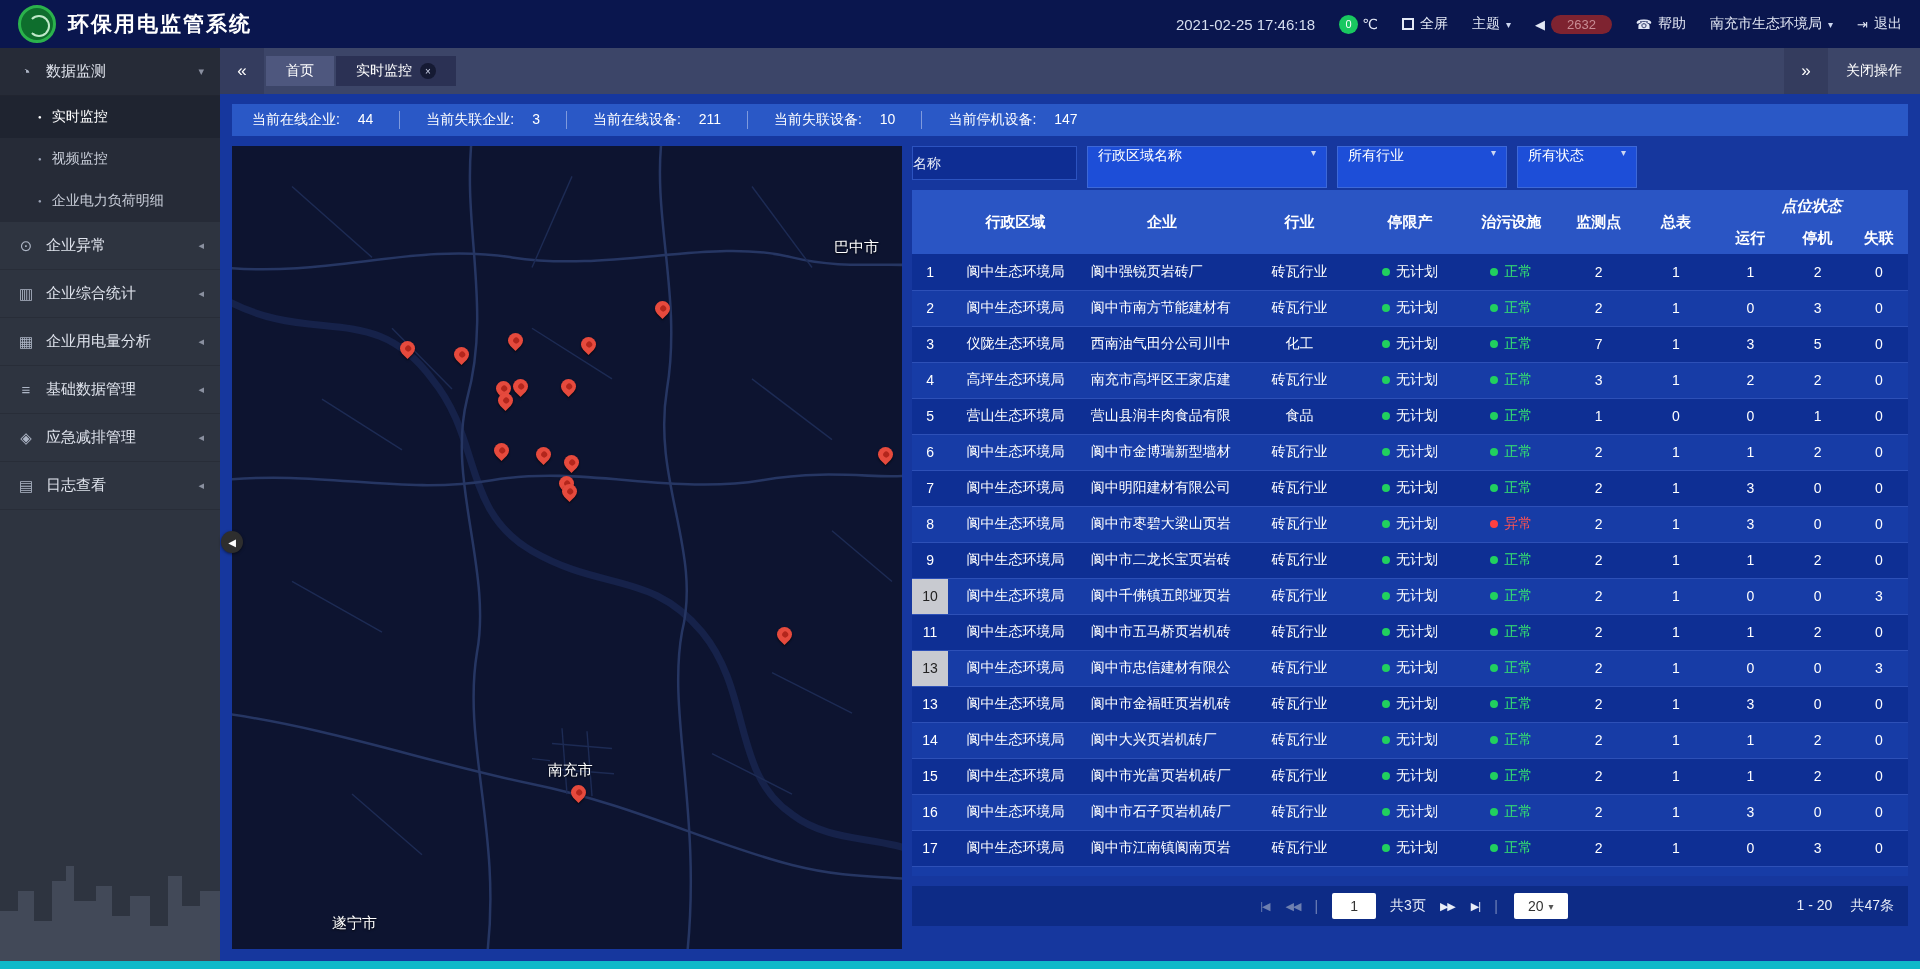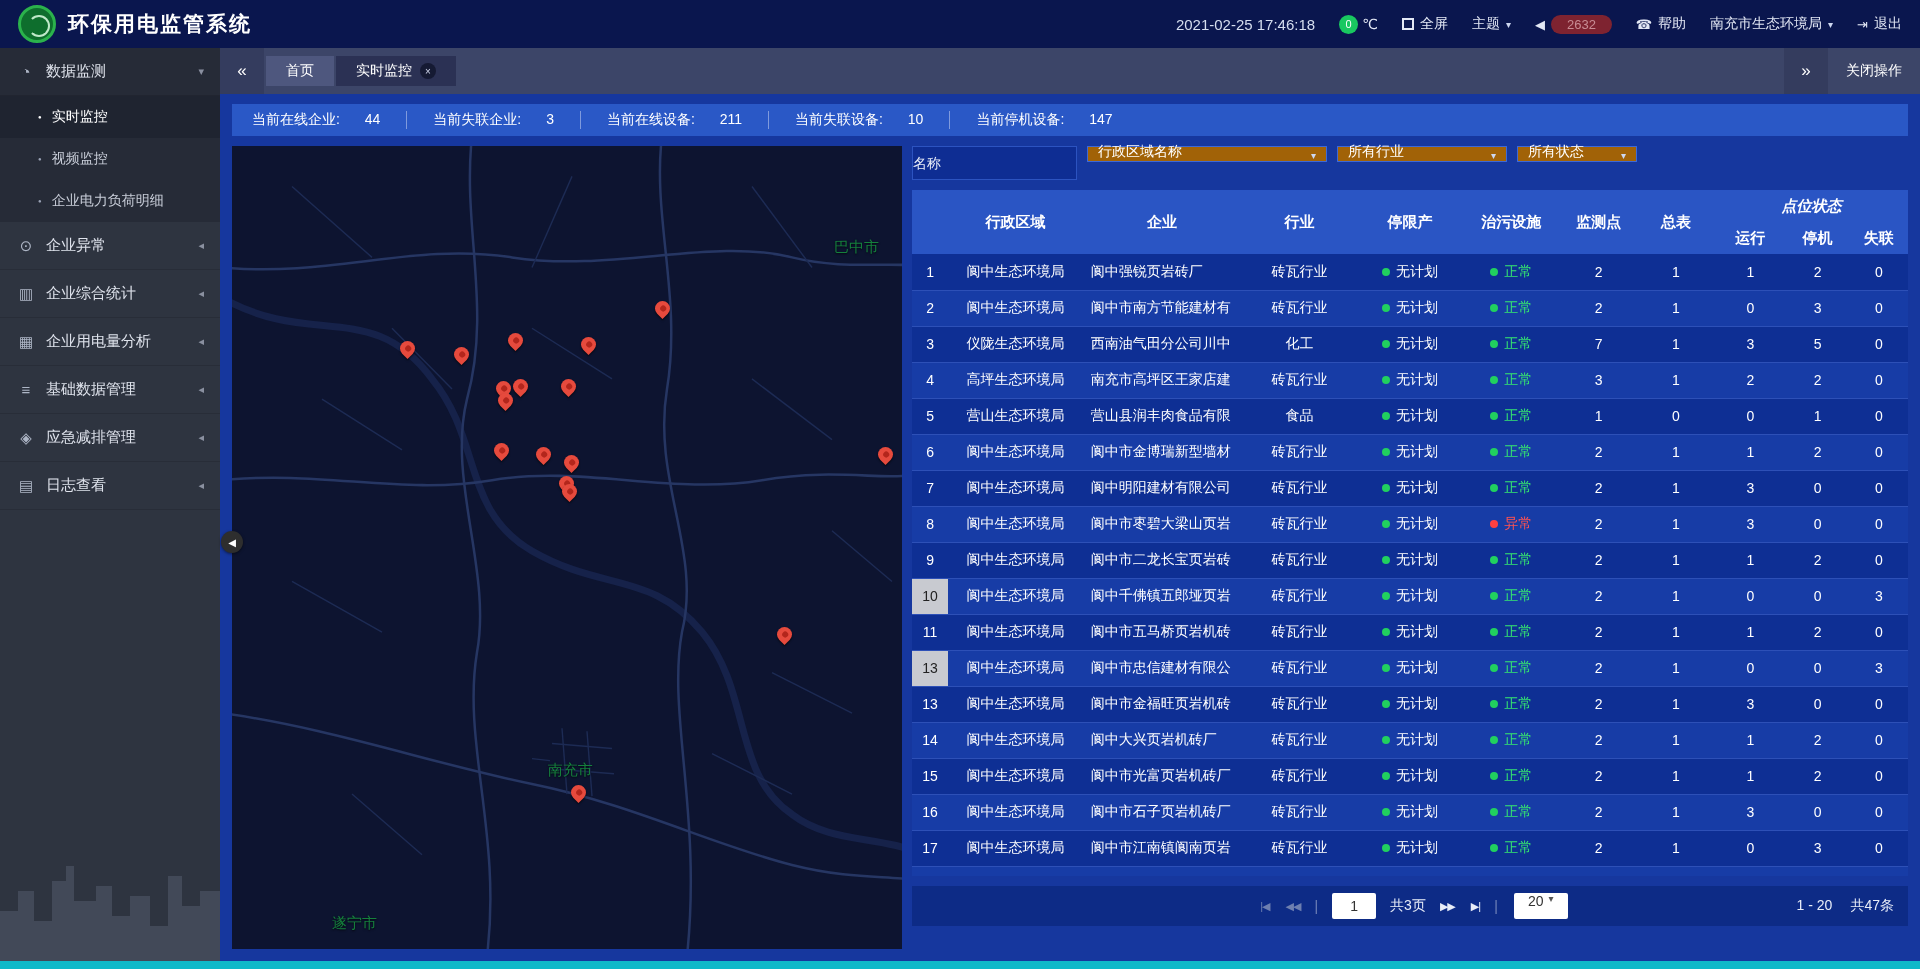--- a/index.html
+++ b/index.html
@@ -61,47 +61,47 @@
   .tabbar-right { margin-left:auto; display:flex; align-items:center; }
   .close-ops { padding:0 18px; font-size:14px; cursor:pointer; }
 
   
   .content { flex:1 1 auto; padding:10px 12px 12px 12px; display:flex; flex-direction:column; min-height:0; }
   .stats-bar { height:32px; background:#2a58c6; display:flex; align-items:center; color:#fff;
     font-size:14px; padding:0 16px; margin-bottom:10px; flex:0 0 auto; }
   .stat-item { padding:0 26px; border-right:1px solid rgba(255,255,255,.4); white-space:nowrap; }
   .stat-item:first-child { padding-left:4px; }
   .stat-item:last-child { border-right:none; }
-  .stat-value { margin-left:21px; }
+  .stat-value { margin-left:14px; }
 
   .content-row { flex:1 1 auto; display:flex; min-height:0; }
 
   
   .map-panel { width:670px; flex:0 0 auto; position:relative; background:#0d1430; }
   .map-roads { position:absolute; inset:0; width:100%; height:100%; }
   .map-pin { position:absolute; width:15px; height:15px; background:#e64a3d;
     border-radius:50% 50% 50% 0; transform:rotate(-45deg); margin:-19px 0 0 -7px;
     box-shadow:-1px 1px 2px rgba(0,0,0,.55); cursor:pointer; }
   .map-pin::after { content:""; position:absolute; left:4.5px; top:4.5px; width:6px; height:6px;
     border-radius:50%; background:#b3261c; }
-  .map-city { position:absolute; transform:translate(-50%,-50%); color:#15803d; font-size:15px;
+  .map-city { position:absolute; transform:translate(-50%,-50%); color:#ffffff; font-size:15px;
     text-shadow:0 1px 2px rgba(0,0,0,.8); white-space:nowrap; }
   .map-toggle { position:absolute; left:-11px; top:48%; width:22px; height:22px; border-radius:50%;
     background:#2e2e2e; color:#fff; font-size:10px; display:flex; align-items:center;
     justify-content:center; cursor:pointer; z-index:5; box-shadow:0 1px 3px rgba(0,0,0,.5); }
 
   
   .right-panel { flex:1 1 auto; margin-left:10px; display:flex; flex-direction:column; min-width:0; }
   .filters { height:34px; display:flex; gap:10px; margin-bottom:10px; flex:0 0 auto; }
   .filter-input { width:165px; height:34px; background:#0e2d93; border:1px solid #2c53c0;
     color:#ffffff; font-size:14px; padding:0 0; outline:none;
     font-family:"Liberation Sans","DejaVu Sans",sans-serif; }
   .filter-input::placeholder { color:#e8edf8; opacity:1; }
-  .filter-select { height:16px; background:#a16207; border:1px solid #3d68d8; color:#fff;
-    font-size:14px; display:flex; align-items:flex-end; padding:0 10px; cursor:pointer; }
+  .filter-select { height:42px; background:#1d4ed8; border:1px solid #3d68d8; color:#fff;
+    font-size:14px; display:flex; align-items:flex-start; padding:0 10px; cursor:pointer; }
   .filter-select .caret { margin-left:auto; padding-left:12px; }
   .sel-region { width:240px; } .sel-industry { width:170px; } .sel-status { width:120px; }
 
   
   .table-wrap { height:686px; overflow:hidden; flex:0 0 auto; }
   table.company { width:100%; border-collapse:collapse; table-layout:fixed; color:#fff; }
   thead th { background:#2a55c4; font-size:15px; font-weight:bold; height:32px; }
   th.group-status { font-style:italic; }
   tbody td { height:36px; font-size:14px; text-align:center; overflow:hidden;
     white-space:nowrap; padding:0 4px; }
@@ -119,21 +119,21 @@
   .pagination { height:40px; background:#0d2b86; margin-top:10px; display:flex;
     align-items:center; justify-content:center; position:relative; color:#e8edf8;
     font-size:14px; flex:0 0 auto; }
   .pg-icon { font-size:11px; letter-spacing:-1px; margin:0 8px; cursor:pointer; }
   .pg-icon.disabled { color:#6d7fb0; cursor:default; }
   .pg-sep { color:rgba(255,255,255,.4); margin:0 6px; }
   .pg-page { width:44px; height:26px; background:#fff; border:none; border-radius:2px;
     text-align:center; color:#333; font-size:14px; margin:0 8px; }
   .pg-total { margin:0 6px; }
   .pg-size { width:54px; height:26px; background:#fff; border-radius:2px; color:#333;
-    display:flex; align-items:flex-start; justify-content:center; gap:5px; margin-left:10px;
+    display:flex; align-items:center; justify-content:center; gap:5px; margin-left:10px;
     cursor:pointer; }
   .pg-size .caret { color:#555; }
   .pg-range { position:absolute; right:14px; display:flex; gap:18px; }
 
   
   .bottom-strip { height:8px; background:#0fb9c9; flex:0 0 auto; }
 </style>
 </head>
 <body>
 

